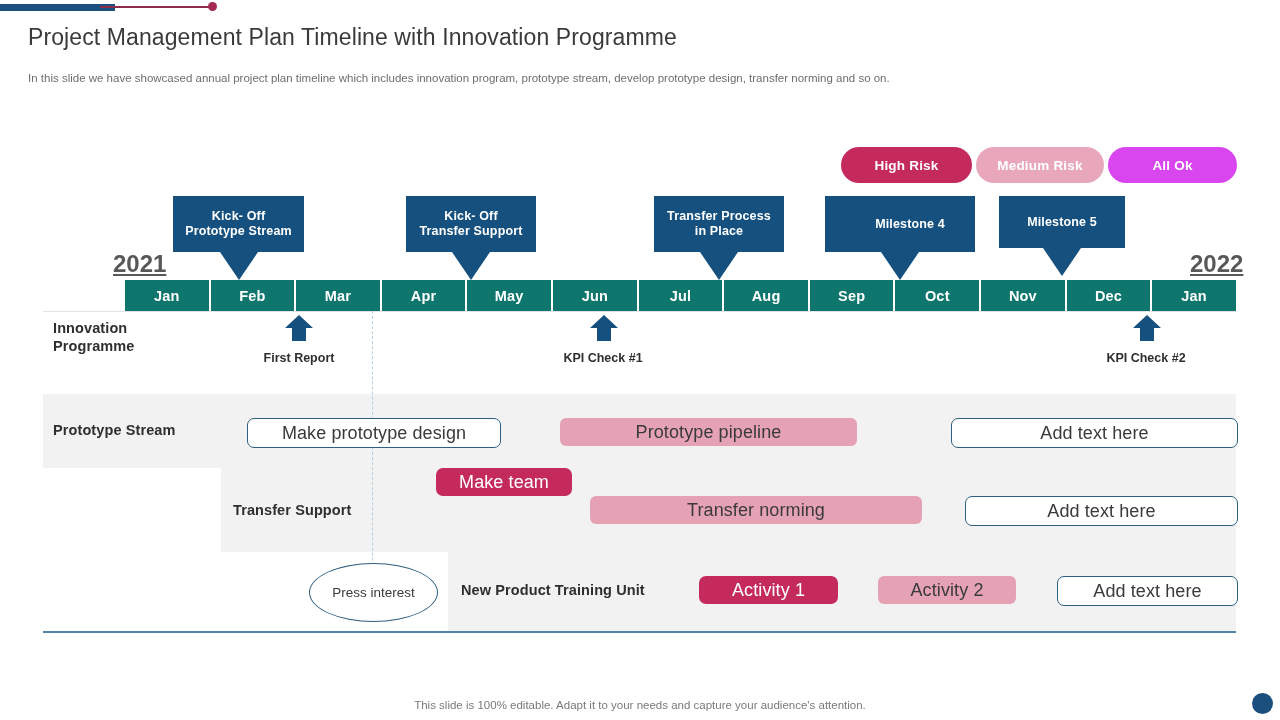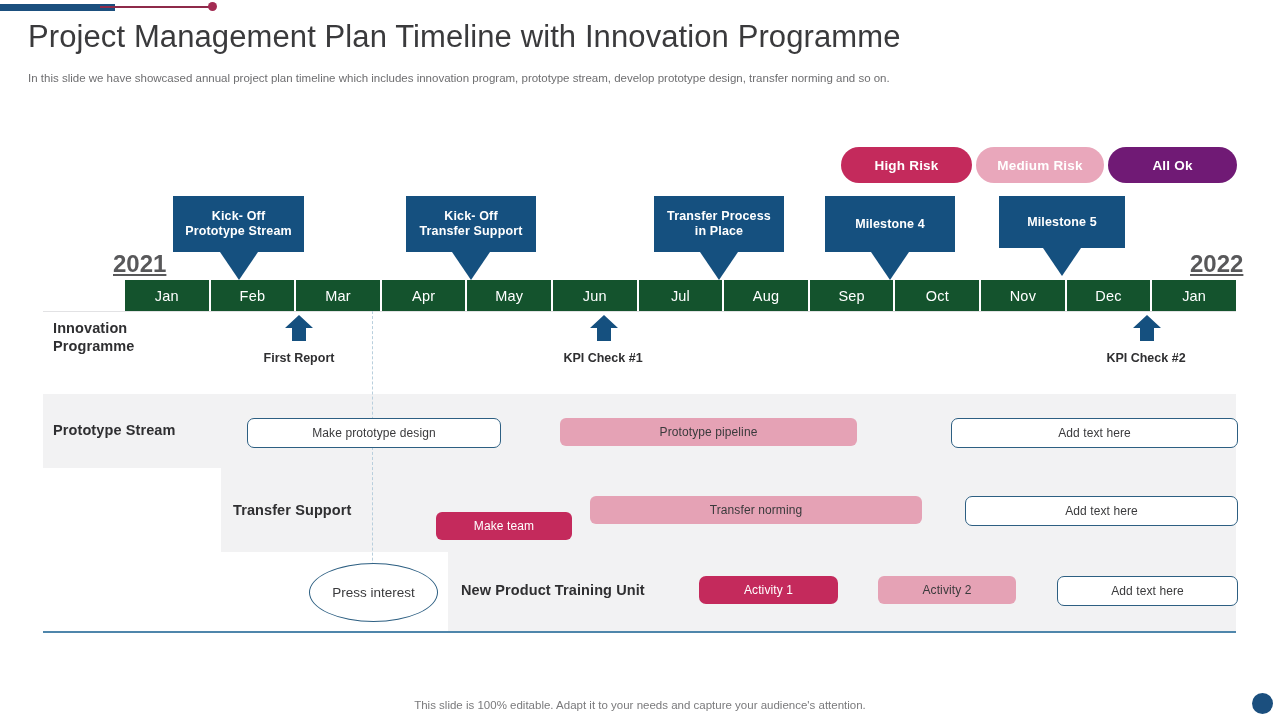--- a/index.html
+++ b/index.html
@@ -8,21 +8,21 @@
     background:#ffffff;
     font-family:"Liberation Sans", sans-serif;
     -webkit-font-smoothing:antialiased;
   }
   
   #deco-bar-blue{position:absolute;left:0;top:4px;width:115px;height:7px;background:#1b4f7e;}
   #deco-line-maroon{position:absolute;left:100px;top:6px;width:112px;height:2px;background:#8e2a4a;}
   #deco-dot-maroon{position:absolute;left:208px;top:2px;width:9px;height:9px;border-radius:50%;background:#a32b52;}
 
   
-  #page-title{position:absolute;left:28px;top:16px;font-size:31px;line-height:42px;
+  #page-title{position:absolute;left:28px;top:16px;font-size:23px;line-height:42px;
     font-weight:400;color:#3a3a3c;letter-spacing:.1px;white-space:nowrap;}
   #page-subtitle{position:absolute;left:28px;top:70px;font-size:11.5px;line-height:16px;
     color:#6e6e70;white-space:nowrap;}
 
   
   .legend-badge{position:absolute;top:147px;height:36px;border-radius:18px;
     display:flex;align-items:center;justify-content:center;
     font-size:13.5px;font-weight:bold;letter-spacing:.2px;color:#ffffff;}
   #legend-high-risk{left:841px;width:131px;background:#c42a5c;}
   #legend-medium-risk{left:976px;width:128px;background:#e9a7bb;}
@@ -36,21 +36,21 @@
      width:0;height:0;border-left:19px solid transparent;border-right:19px solid transparent;
      border-top:28px solid #15507f;}
 
   
   .year-label{position:absolute;top:250px;font-size:24px;font-weight:bold;color:#58585a;text-decoration:underline;}
   #year-left{left:113px;}
   #year-right{left:1190px;}
 
   
   #month-bar{position:absolute;left:125px;top:280px;width:1111px;height:31px;display:flex;}
-  .month-cell{flex:1 1 0;background:#14532d;color:#ffffff;font-size:14.5px;font-weight:normal;
+  .month-cell{flex:1 1 0;background:#0f766e;color:#ffffff;font-size:14.5px;font-weight:bold;
      display:flex;align-items:center;justify-content:center;border-right:2px solid #ffffff;
      letter-spacing:.2px;}
   .month-cell:last-child{border-right:none;}
 
   
   .row{position:absolute;left:43px;width:1193px;}
   #row-innovation{top:311px;height:83px;background:#ffffff;border-top:1px solid #e2e2e4;border-bottom:1px solid #e2e2e4;}
   #row-prototype{top:394px;height:74px;background:#f2f2f3;border-bottom:1px solid #e2e2e4;}
   #row-transfer{top:468px;height:84px;background:#ffffff;border-bottom:1px solid #e2e2e4;}
   #row-training{top:552px;height:80px;background:#ffffff;}
@@ -69,21 +69,21 @@
   #label-transfer{left:233px;top:501px;}
   #label-training{left:461px;top:581px;}
 
   
   .mile-arrow{position:absolute;width:30px;height:28px;}
   .mile-label{position:absolute;font-size:12.5px;font-weight:bold;color:#2f2f31;
      text-align:right;white-space:nowrap;transform:translateX(-50%);}
 
   
   .pill{position:absolute;height:28px;border-radius:7px;display:flex;align-items:center;
-     justify-content:center;font-size:12px;letter-spacing:.1px;}
+     justify-content:center;font-size:18px;letter-spacing:.1px;}
   .pill-outline{background:#ffffff;border:1.4px solid #2d5f82;color:#3a3a3c;}
   .pill-solid-dark{background:#c42a5c;color:#ffffff;}
   .pill-solid-light{background:#e5a2b5;color:#3a3a3c;border-radius:6px;}
 
   
   #press-interest{position:absolute;left:309px;top:563px;width:127px;height:57px;
      border:1.4px solid #2d5f82;border-radius:50%;background:#ffffff;
      display:flex;align-items:center;justify-content:center;font-size:13.5px;color:#3a3a3c;}
 
   
@@ -96,36 +96,36 @@
 
 <div id="deco-bar-blue"></div>
 <div id="deco-line-maroon"></div>
 <div id="deco-dot-maroon"></div>
 
 <div id="page-title">Project Management Plan Timeline with Innovation Programme</div>
 <div id="page-subtitle">In this slide we have showcased annual project plan timeline which includes innovation program, prototype stream, develop prototype design, transfer norming and so on.</div>
 
 <div class="legend-badge" id="legend-high-risk" style="background: rgb(196, 42, 92);">High Risk</div>
 <div class="legend-badge" id="legend-medium-risk" style="background: rgb(233, 167, 187);">Medium Risk</div>
-<div class="legend-badge" id="legend-all-ok" style="background: #701a75;">All Ok</div>
+<div class="legend-badge" id="legend-all-ok" style="background: #d946ef;">All Ok</div>
 
 <div id="callout-layer">
     <div class="callout" style="left: 173px; top: 196px; width: 131px; height: 56px;">
       <span>Kick- Off<br>Prototype Stream</span>
       <span class="tail"></span>
     </div>
     <div class="callout" style="left: 406px; top: 196px; width: 130px; height: 56px;">
       <span>Kick- Off<br>Transfer Support</span>
       <span class="tail"></span>
     </div>
     <div class="callout" style="left: 654px; top: 196px; width: 130px; height: 56px;">
       <span>Transfer Process<br>in Place</span>
       <span class="tail"></span>
     </div>
-    <div class="callout" style="left: 825px; top: 196px; width: 130px; height: 56px;">
+    <div class="callout" style="left: 825px; top: 196px; width: 130px; height: 56px; padding-left: 20px;">
       <span>Milestone 4</span>
       <span class="tail"></span>
     </div>
     <div class="callout" style="left: 999px; top: 196px; width: 126px; height: 52px;">
       <span>Milestone 5</span>
       <span class="tail"></span>
     </div>
   </div>
 
 <div class="year-label" id="year-left">2021</div>
@@ -172,21 +172,21 @@
     <div class="mile-label" style="left: 603px; top: 351px;">KPI Check #1</div>
     <div class="mile-arrow" style="left: 1132px; top: 314px;"><svg width="30" height="28" viewBox="0 0 30 28">
         <polygon points="15,1 29,14 22,14 22,27 8,27 8,14 1,14" fill="#15507f"></polygon>
       </svg></div>
     <div class="mile-label" style="left: 1146px; top: 351px;">KPI Check #2</div>
   </div>
 <div id="task-layer">
     <div class="pill pill-outline" style="left: 247px; top: 418px; width: 252px;">Make prototype design</div>
     <div class="pill pill-solid-light" style="left: 560px; top: 418px; width: 297px;">Prototype pipeline</div>
     <div class="pill pill-outline" style="left: 951px; top: 418px; width: 285px;">Add text here</div>
-    <div class="pill pill-solid-dark" style="left: 436px; top: 512px; width: 136px; border-radius: 6px;">Make team</div>
+    <div class="pill pill-solid-dark" style="left: 436px; top: 468px; width: 136px;">Make team</div>
     <div class="pill pill-solid-light" style="left: 590px; top: 496px; width: 332px;">Transfer norming</div>
     <div class="pill pill-outline" style="left: 965px; top: 496px; width: 271px;">Add text here</div>
     <div class="pill pill-solid-dark" style="left: 699px; top: 576px; width: 139px;">Activity 1</div>
     <div class="pill pill-solid-light" style="left: 878px; top: 576px; width: 138px;">Activity 2</div>
     <div class="pill pill-outline" style="left: 1057px; top: 576px; width: 179px;">Add text here</div>
   </div>
 
 <div id="press-interest">Press interest</div>
 
 <div id="footer-note">This slide is 100% editable. Adapt it to your needs and capture your audience's attention.</div>

